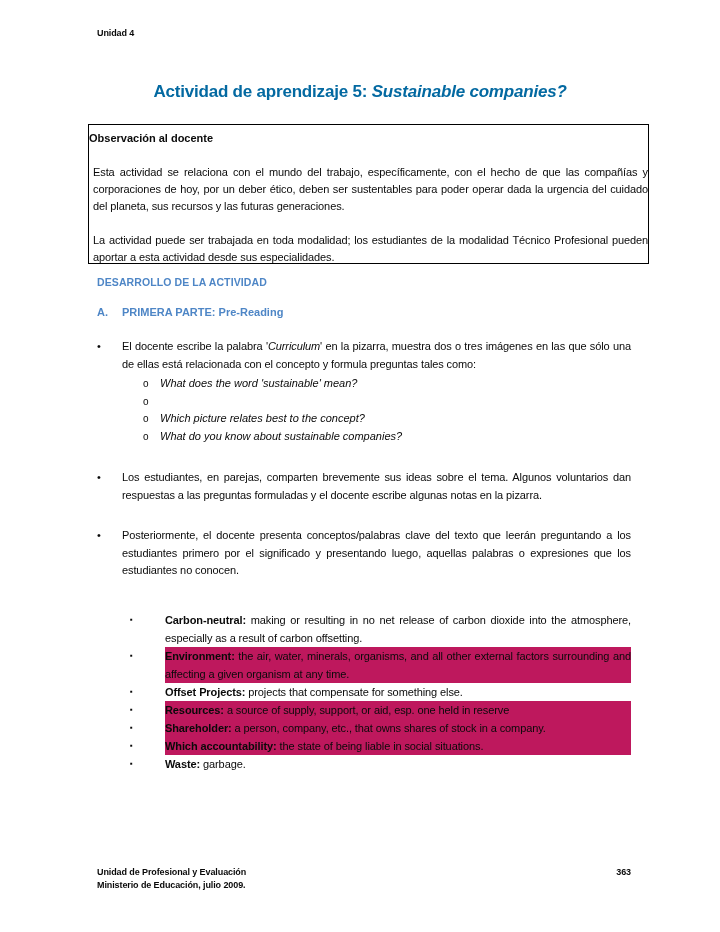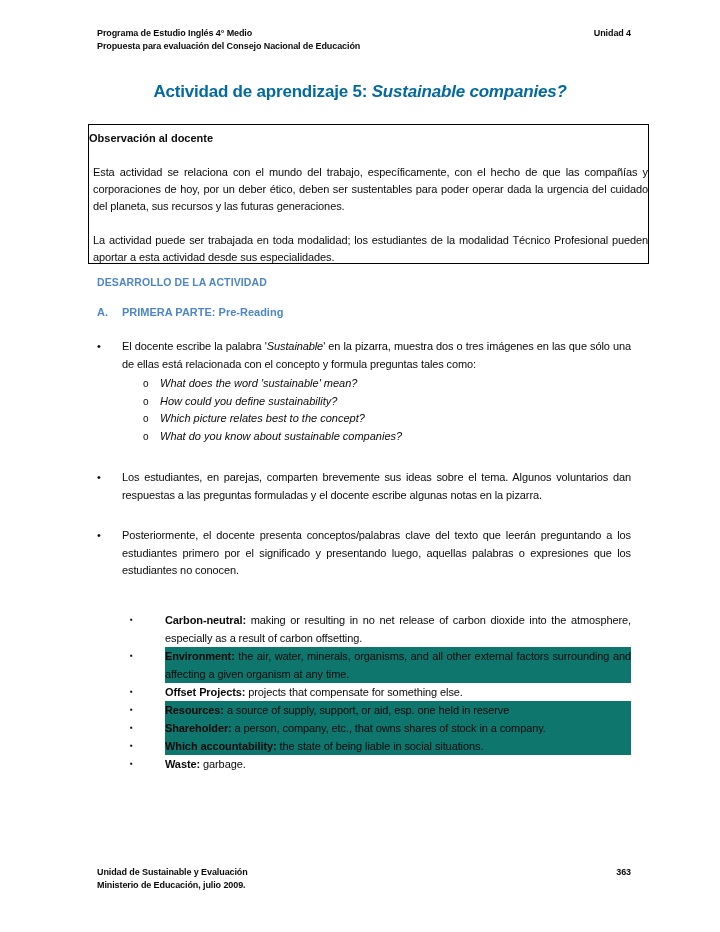--- a/index.html
+++ b/index.html
@@ -98,75 +98,70 @@
   ul.vocab {
     list-style: none;
     margin: 31px 0 0 33px;
     padding: 0;
     line-height: 18px;
   }
   ul.vocab li { display: flex; align-items: flex-start; }
   ul.vocab .vm { width: 35px; flex: 0 0 35px; font-size: 8px; line-height: 18px; }
   ul.vocab p { margin: 0; flex: 1; text-align: justify; letter-spacing: -0.1px; }
   ul.vocab b { letter-spacing: -0.1px; }
-  .hl { background: #0f766e; }
+  .hl { background: #be185d; }
 
   
   .doc-footer {
     position: absolute;
     top: 866px; left: 97px; right: 89px;
     display: flex;
     justify-content: space-between;
     align-items: flex-start;
     font-size: 9px;
     font-weight: bold;
     line-height: 13px;
     letter-spacing: -0.1px;
   }
 </style>
 </head>
 <body>
 
 <div class="page">
 
   <div class="doc-header">
-    <div>
-      <div>Programa de Estudio Inglés 4° Medio</div>
-      <div>Propuesta para evaluación del Consejo Nacional de Educación</div>
-    </div>
     <div>Unidad 4</div>
   </div>
 
   <h1 class="doc-title"><span>Actividad de aprendizaje 5: </span><span class="it">Sustainable companies?</span></h1>
 
   <div class="obs-box">
     <div class="obs-head">Observación al docente</div>
     <p>Esta actividad se relaciona con el mundo del trabajo, específicamente, con el hecho de que las compañías y corporaciones de hoy, por un deber ético, deben ser sustentables para poder operar dada la urgencia del cuidado del planeta, sus recursos y las futuras generaciones.</p>
     <p>La actividad puede ser trabajada en toda modalidad; los estudiantes de la modalidad Técnico Profesional pueden aportar a esta actividad desde sus especialidades.</p>
   </div>
 
   <div class="sec-heading">DESARROLLO DE LA ACTIVIDAD</div>
 
   <div class="subsec-heading"><span class="subsec-label">A.</span><span>PRIMERA PARTE: Pre-Reading</span></div>
 
   <div class="content">
 
     <div class="bullet b1">
       <span class="bm">•</span>
-      <p><span>El docente escribe la palabra '</span><span class="it">Sustainable</span><span>' en la pizarra, muestra dos o tres imágenes en las que sólo una de ellas está relacionada con el concepto y formula preguntas tales como:</span></p>
+      <p><span>El docente escribe la palabra '</span><span class="it">Curriculum</span><span>' en la pizarra, muestra dos o tres imágenes en las que sólo una de ellas está relacionada con el concepto y formula preguntas tales como:</span></p>
     </div>
 
     <ul class="questions">
       <li>
           <span class="qm">o</span>
           <span class="it">What does the word 'sustainable' mean?</span>
         </li>
       <li>
           <span class="qm">o</span>
-          <span class="it">How could you define sustainability?</span>
         </li>
       <li>
           <span class="qm">o</span>
           <span class="it">Which picture relates best to the concept?</span>
         </li>
       <li>
           <span class="qm">o</span>
           <span class="it">What do you know about sustainable companies?</span>
         </li>
     </ul>
@@ -209,19 +204,19 @@
       <li>
           <span class="vm">▪</span>
           <p><b>Waste:</b><span> garbage.</span></p>
         </li>
     </ul>
 
   </div>
 
   <div class="doc-footer">
     <div>
-      <div>Unidad de Sustainable y Evaluación</div>
+      <div>Unidad de Profesional y Evaluación</div>
       <div>Ministerio de Educación, julio 2009.</div>
     </div>
     <div>363</div>
   </div>
 
 </div>
 
 </body></html>

